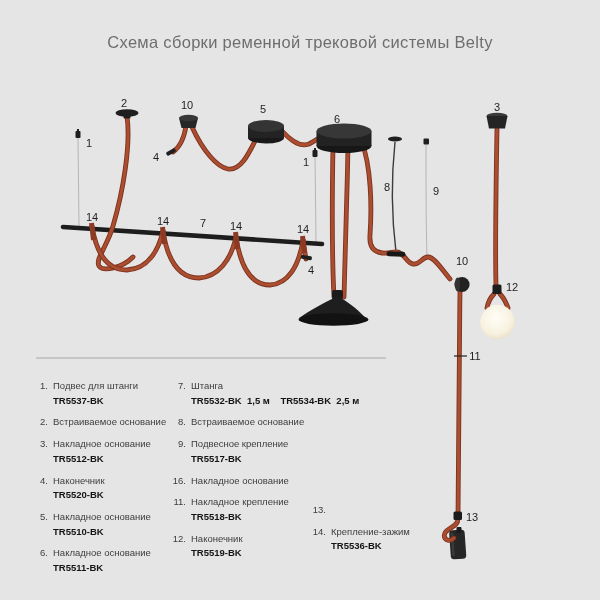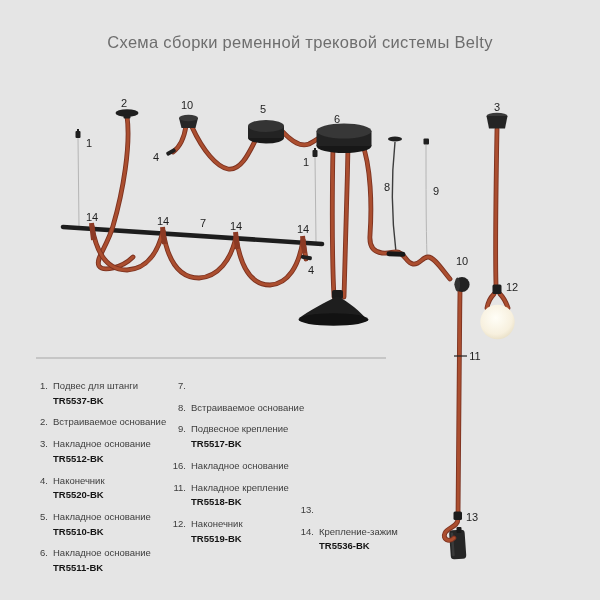--- a/index.html
+++ b/index.html
@@ -19,21 +19,21 @@
   .rod{fill:none;stroke:#1d1d1d;stroke-width:4.6;stroke-linecap:round;}
   .tick{fill:none;stroke:#222;stroke-width:1.2;}
   svg text{font-family:"Liberation Sans",sans-serif;font-size:11px;fill:#1f1f1f;text-anchor:middle;}
 
   
   .divider{position:absolute;left:36px;top:357px;width:350px;height:1.5px;background:#c6c6c6;}
   .legend{position:absolute;left:0;top:379px;width:600px;}
   .lcol{position:absolute;top:0;}
   .lcol-0{left:37px;width:140px;}
   .lcol-1{left:170px;width:200px;}
-  .lcol-2{left:298px;width:115px;padding-top:124px;}
+  .lcol-2{left:310px;width:115px;padding-top:124px;}
   .litem{display:flex;margin-bottom:7px;font-size:9.5px;line-height:1.55;color:#3d3d3d;}
   .lcol-0 .lnum{width:11px;}
   .lnum{width:16px;text-align:right;margin-right:5px;flex:none;}
   .lcode{font-weight:bold;color:#141414;white-space:pre-wrap;}
 </style>
 </head>
 <body>
 
 <div class="stage">
 
@@ -239,20 +239,22 @@
       <span class="ltxt">
         <div class="lname">Накладное основание</div>
         <div class="lcode">TR5511-BK</div>
       </span>
     </div>
   </div>
     <div class="lcol lcol-1">
     <div class="litem">
       <span class="lnum">7.</span>
       <span class="ltxt">
+        <div class="lname">Штанга</div>
+        <div class="lcode">TR5532-BK  1,5 м    TR5534-BK  2,5 м</div>
       </span>
     </div>
 
     <div class="litem">
       <span class="lnum">8.</span>
       <span class="ltxt">
         <div class="lname">Встраиваемое основание</div>
       </span>
     </div>
 

